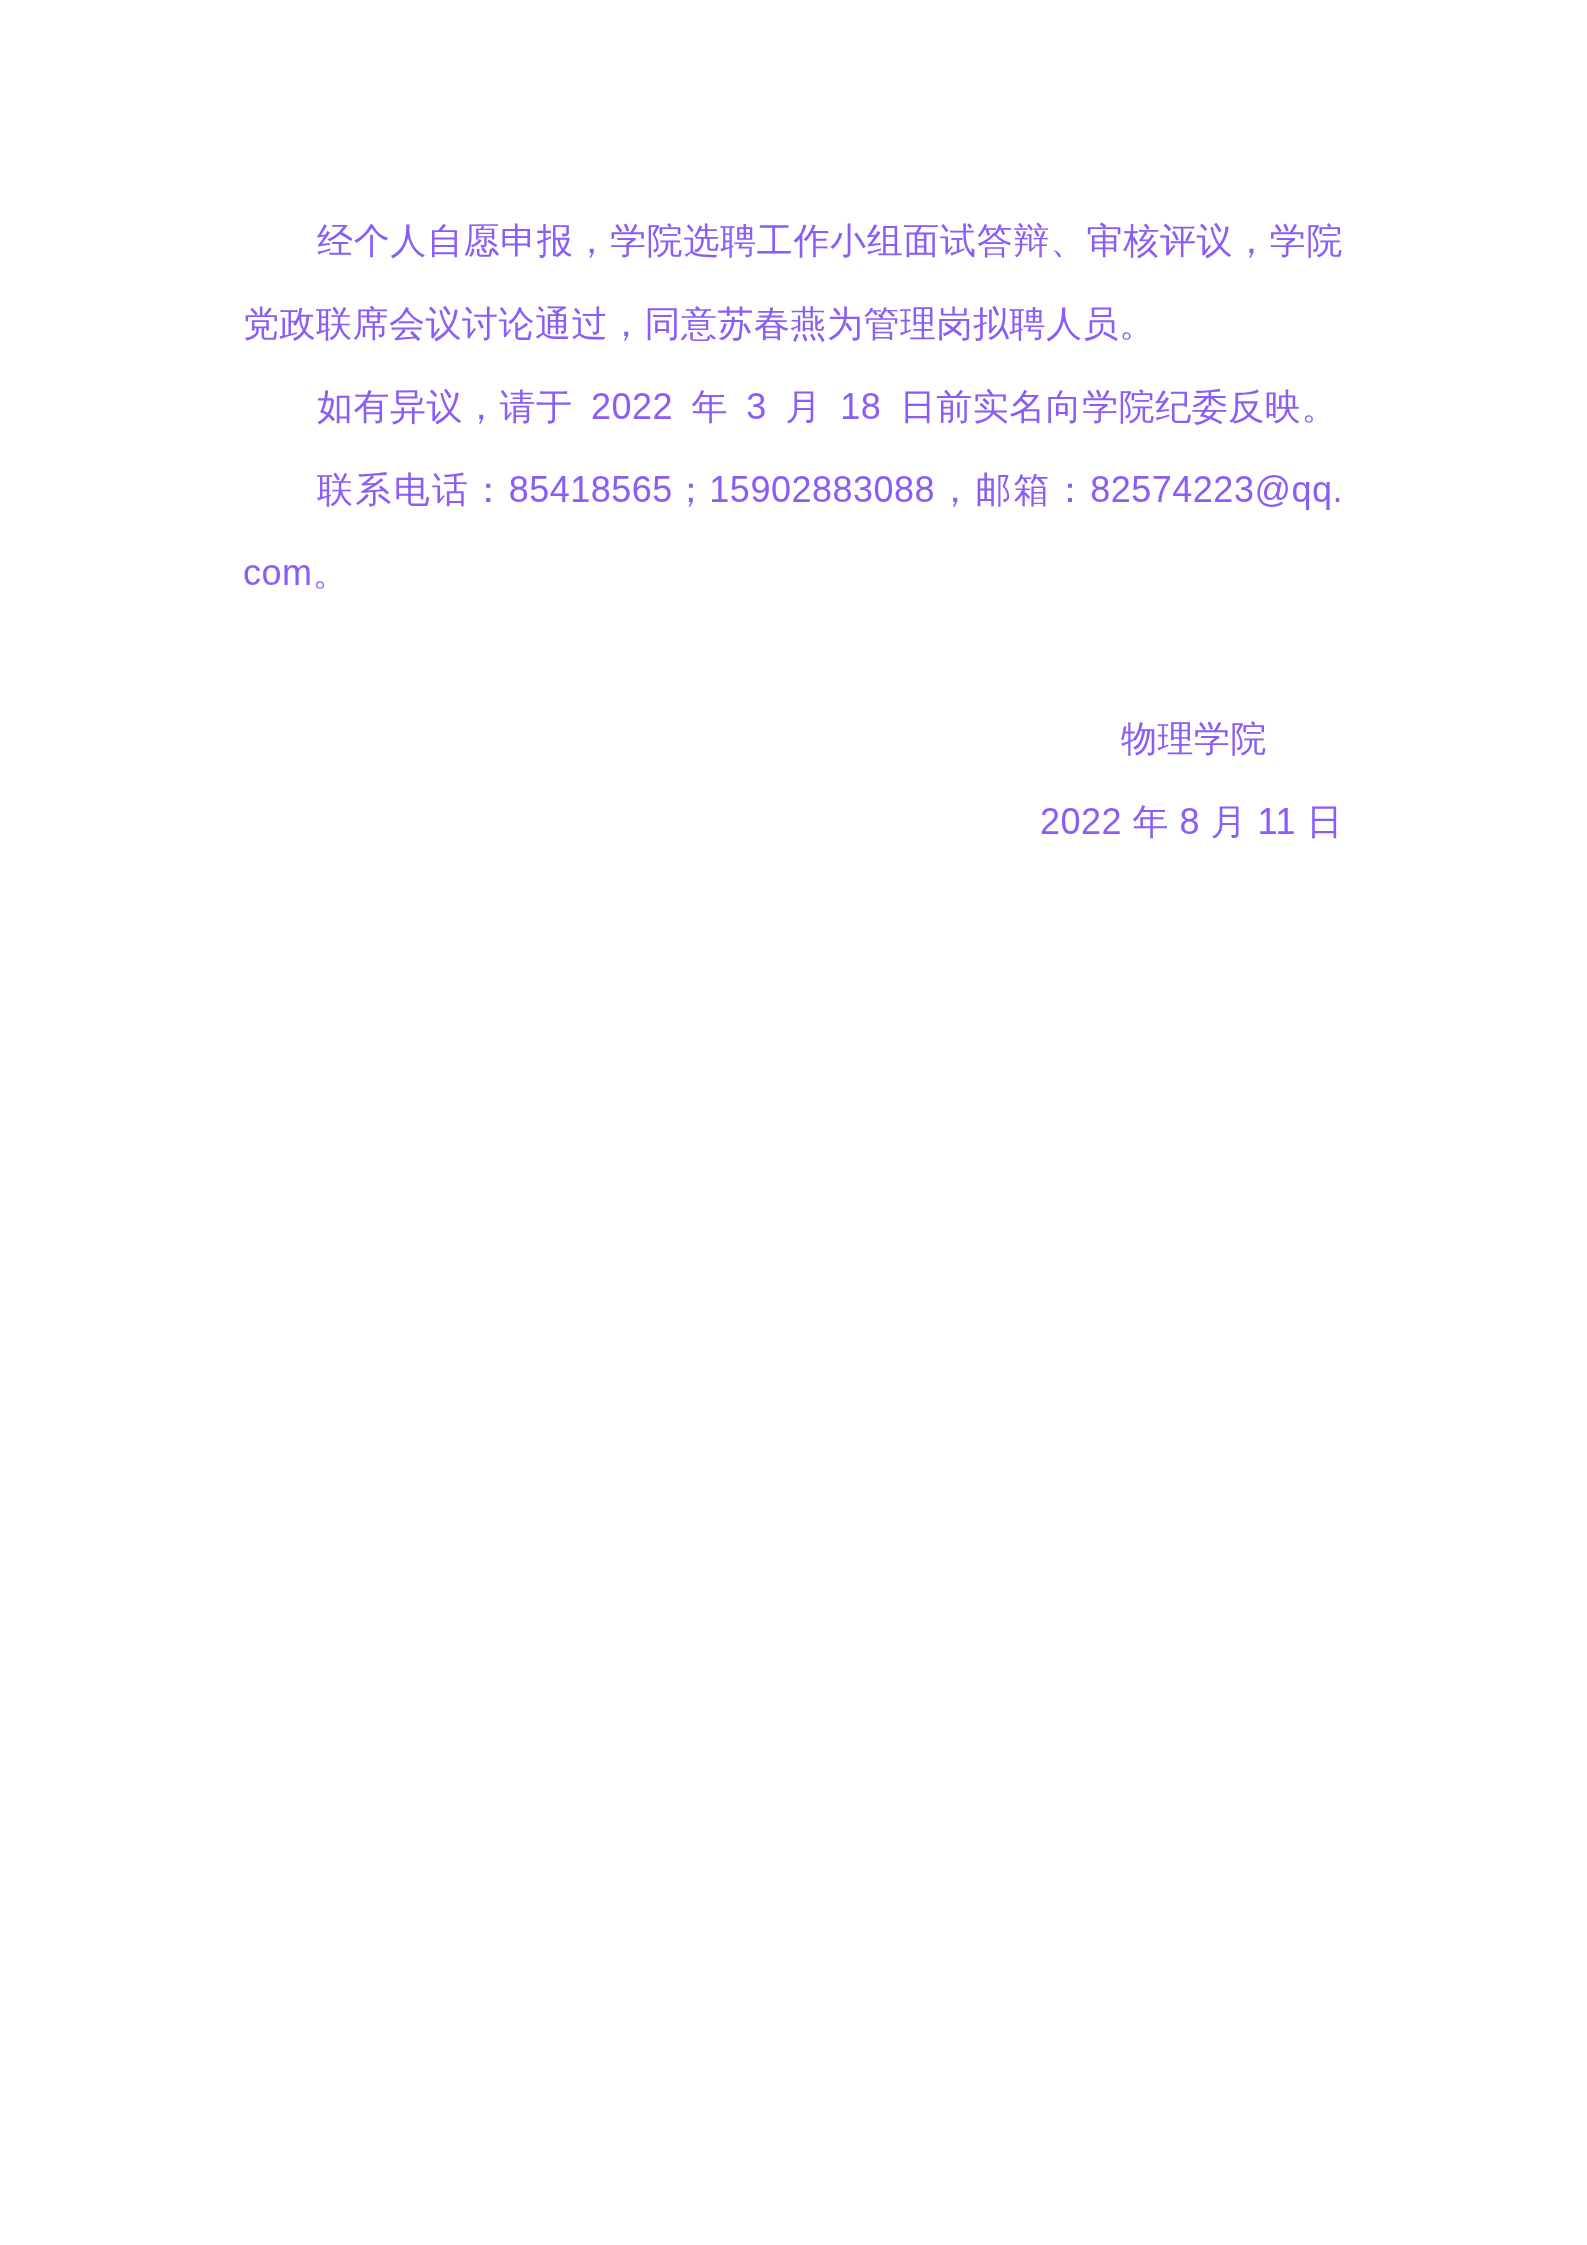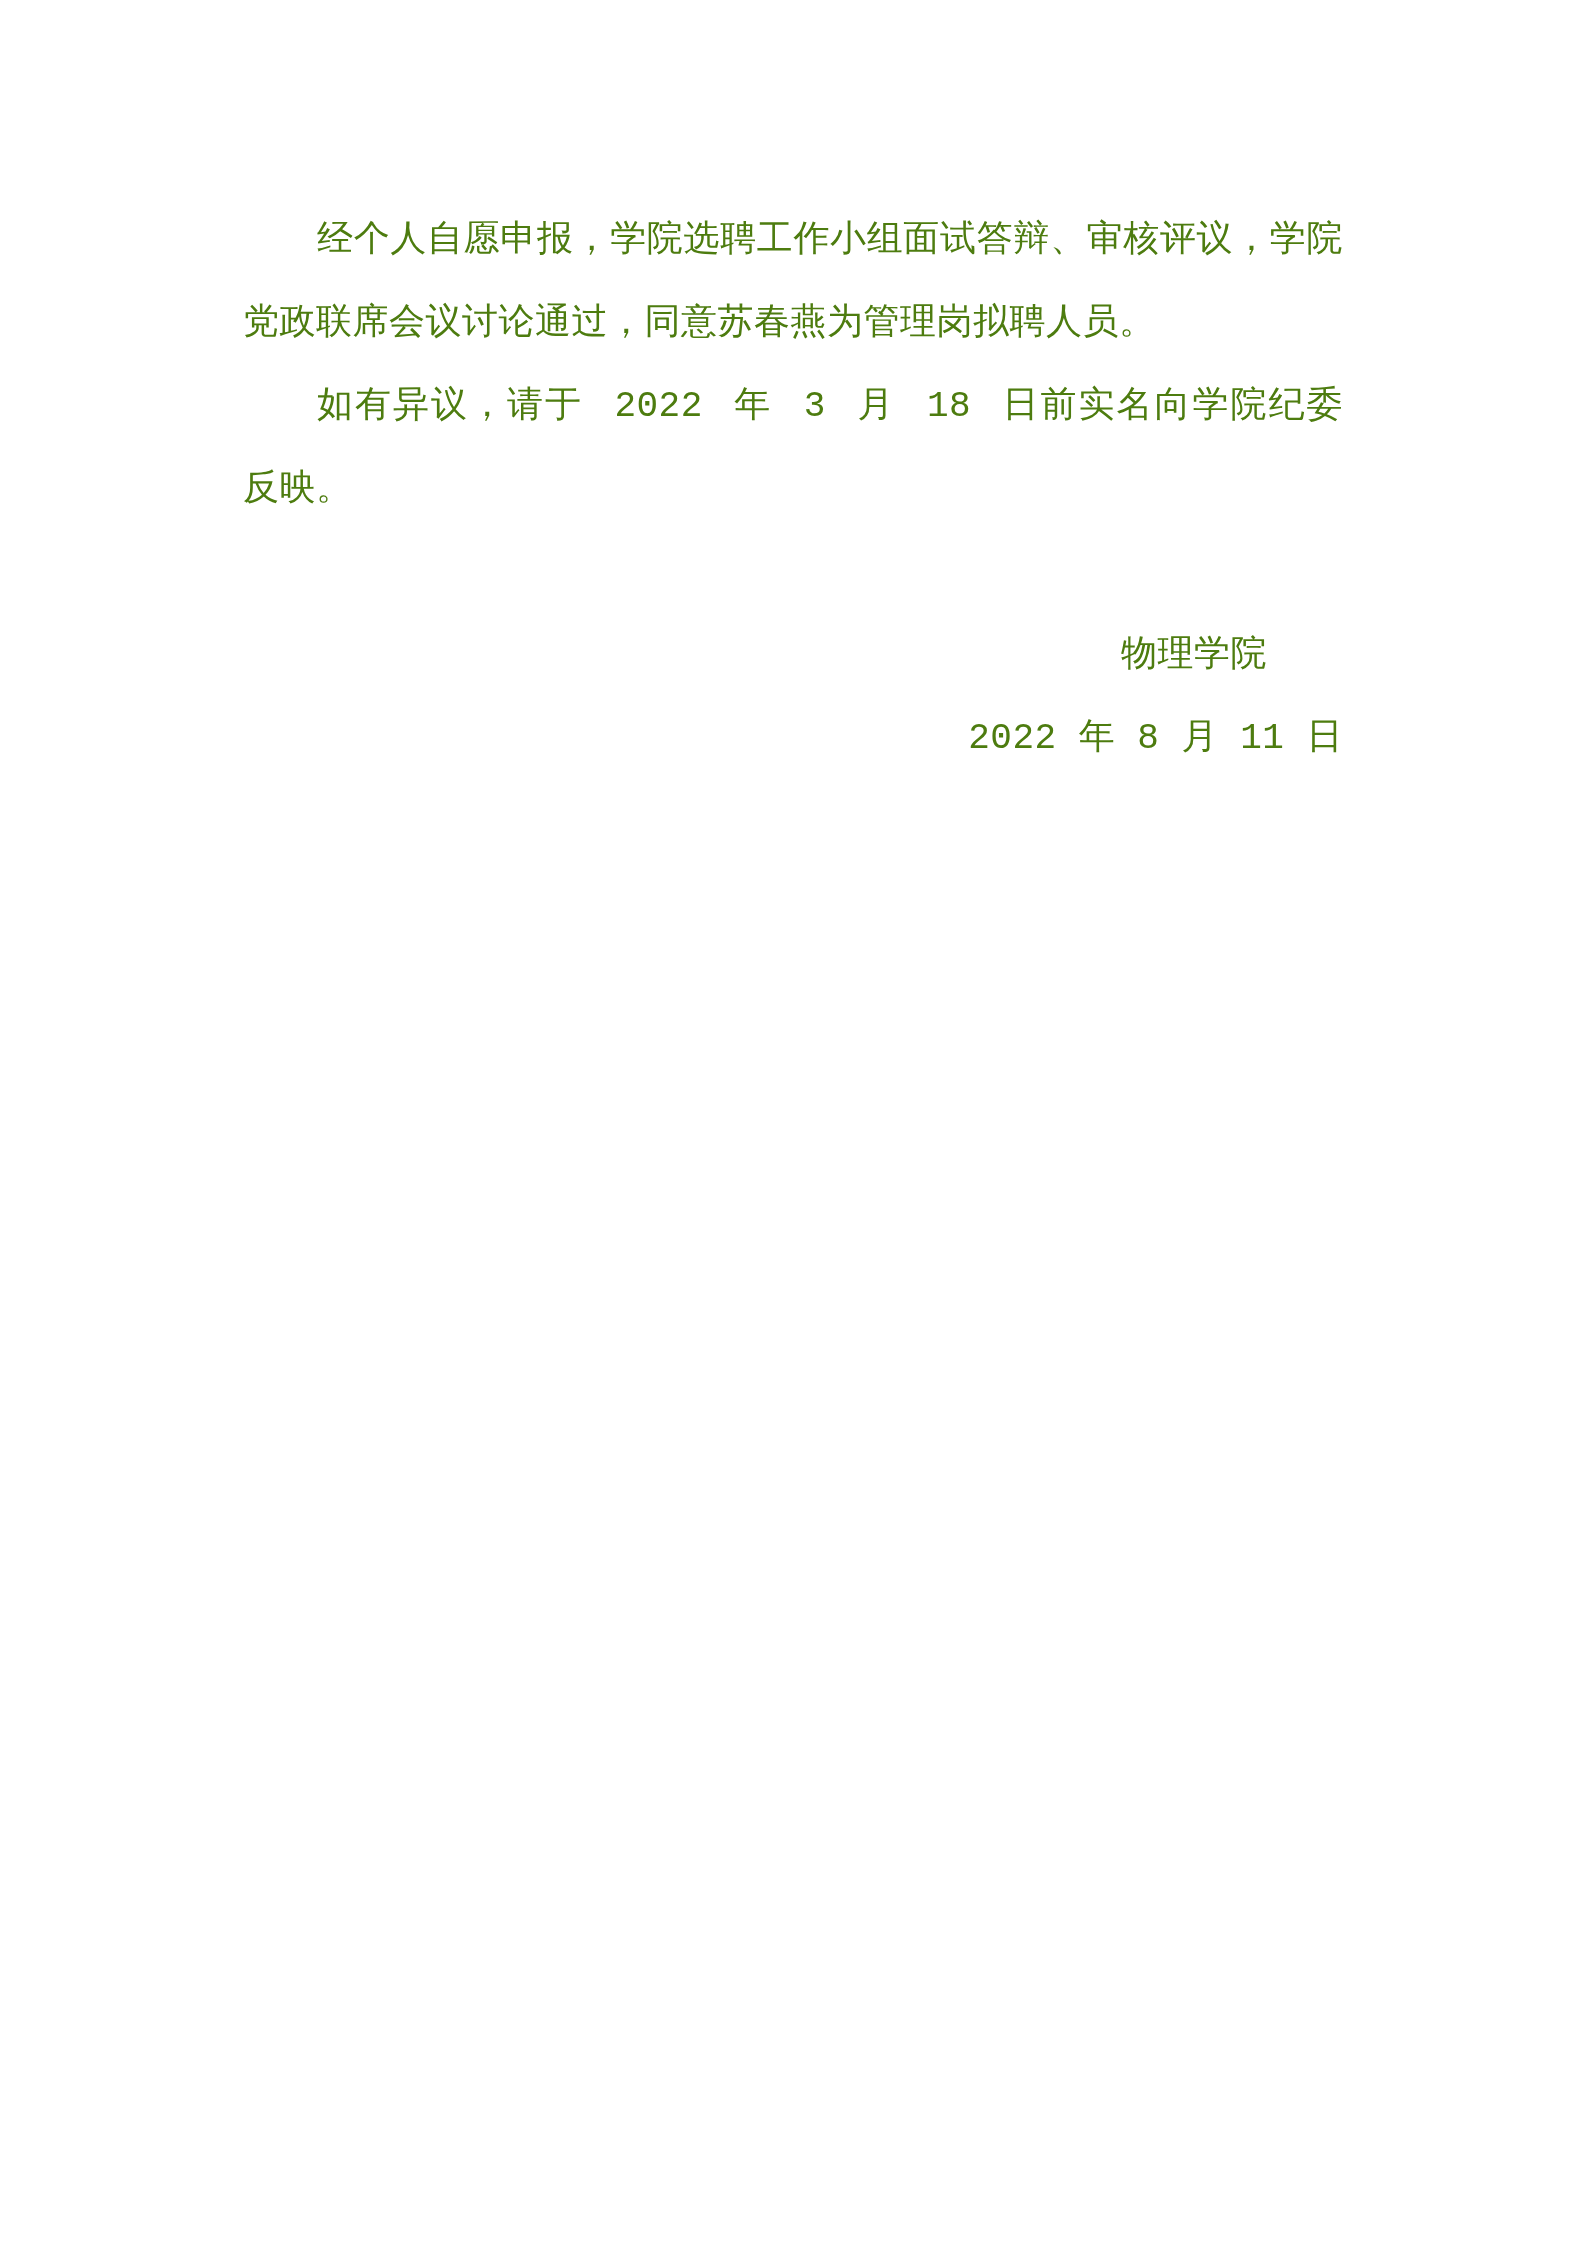--- a/index.html
+++ b/index.html
@@ -6,22 +6,22 @@
     margin: 0;
     padding: 0;
     background: #ffffff;
   }
   .page {
     position: relative;
     width: 1587px;
     height: 1948px;
     background: #ffffff;
     overflow: hidden;
-    font-family: Liberation Mono, monospace;
-    color: #4d7c0f;
+    font-family: Liberation Sans, sans-serif;
+    color: #8b5cf6;
   }
   .doc-body {
     position: absolute;
     left: 243px;
     top: 199px;
     width: 1100px;
     font-size: 36px;
     line-height: 83px;
     text-align: justify;
     letter-spacing: 0.5px;
@@ -50,20 +50,21 @@
 <body>
 
 <div class="page">
   <div class="doc-body">
 
     <p class="para">经个人自愿申报，学院选聘工作小组面试答辩、审核评议，学院党政联席会议讨论通过，同意苏春燕为管理岗拟聘人员。</p>
 
 
     <p class="para latin-gaps">如有异议，请于 2022 年 3 月 18 日前实名向学院纪委反映。</p>
 
+    <p class="para latin-gaps">联系电话：85418565；15902883088，邮箱：82574223@qq. com。</p>
 
     <div class="line-spacer"></div>
 
     <div class="signature">
       <div class="sig-org">物理学院</div>
       <div class="sig-date">2022 年 8 月 11 日</div>
     </div>
 
   </div>
 </div>

